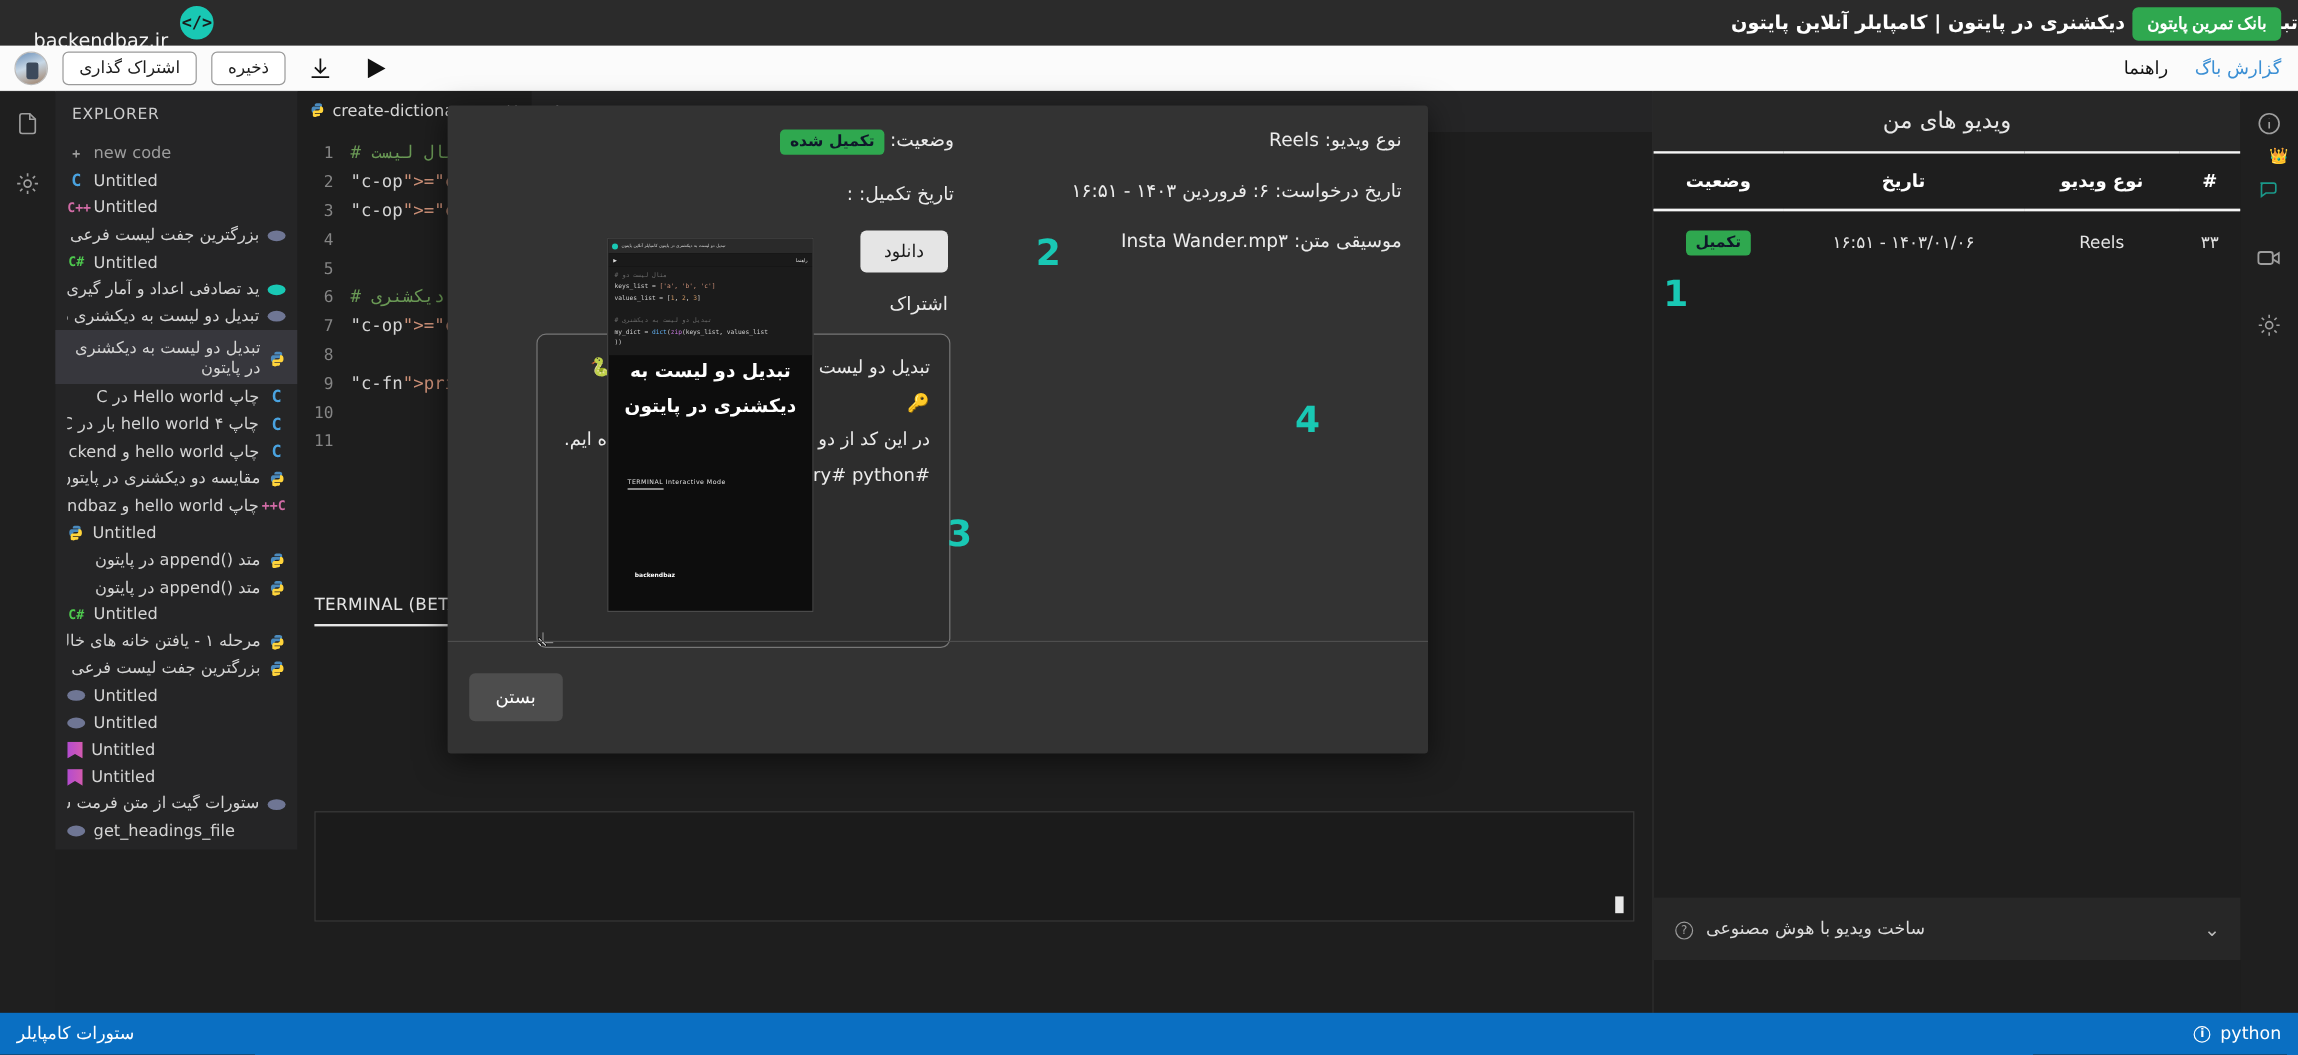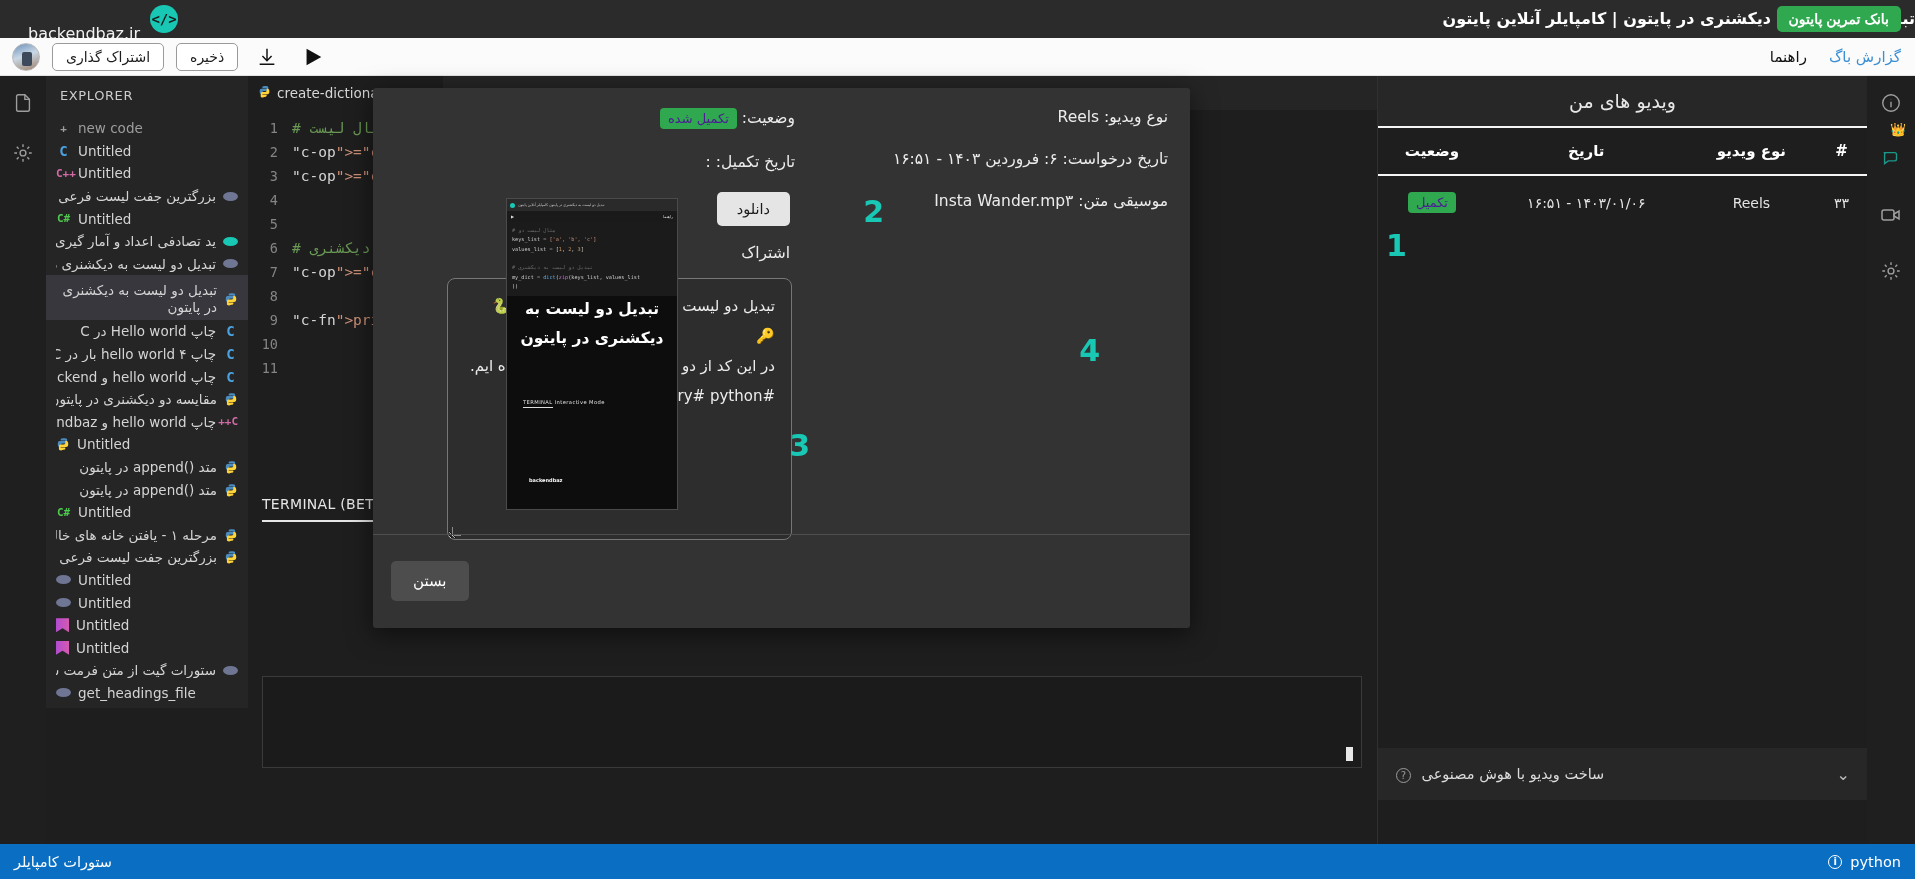--- a/index.html
+++ b/index.html
@@ -26,21 +26,21 @@
     font-family: "DejaVu Sans Mono", monospace;
   }
   .brand-name { color: #f2f2f2; font-size: 16px; direction: ltr; margin-top: 28px; }
   .brand-title {
     position: absolute; left: 0; right: 0; text-align: right;
     color: #ffffff; font-size: 16px; font-weight: 700; line-height: 38px;
   }
   .brand-cta {
     position: absolute; right: 14px; top: 6px;
     background: #2fa84f; color: #fff; font-size: 14px; font-weight: 700;
-    border: none; border-radius: 5px; padding: 5px 12px; cursor: pointer;
+    border: none; border-radius: 5px; padding: 5px 12px; cursor: pointer; font-family: Liberation Serif, serif;
   }
 
   
   .toolbar {
     position: absolute; top: 38px; left: 0; width: 1915px; height: 38px;
     background: #fbfbfb; border-bottom: 1px solid #e3e3e3;
   }
   .tb-left { position: absolute; left: 12px; top: 0; height: 38px;
              display: flex; align-items: center; gap: 12px; direction: ltr; }
   .avatar {
@@ -153,21 +153,21 @@
   }
   .rp-table { width: 100%; border-collapse: collapse; }
   .rp-table th {
     color: #ffffff; font-size: 15px; font-weight: 700; padding: 14px 10px;
     border-top: 2px solid #f5f5f5; border-bottom: 2px solid #f5f5f5;
   }
   .rp-table td {
     color: #e4e4e4; font-size: 14px; padding: 16px 10px; text-align: center;
   }
   .badge-done {
-    background: #2fa84f; color: #4c1d95; font-size: 13px; font-weight: 400;
+    background: #2fa84f; color: #0f172a; font-size: 13px; font-weight: 700;
     border-radius: 4px; padding: 3px 8px; display: inline-block;
   }
   .rp-bottom {
     position: absolute; bottom: 44px; left: 0; width: 490px; height: 52px;
     background: #272727; display: flex; align-items: center;
     justify-content: space-between; padding: 0 18px; color: #dcdcdc;
     font-size: 14.5px;
   }
   .rp-bottom .chev { color: #bbb; font-size: 16px; cursor: pointer; }
   .q-ico { display:inline-block; width:15px; height:15px; border-radius:50%;

